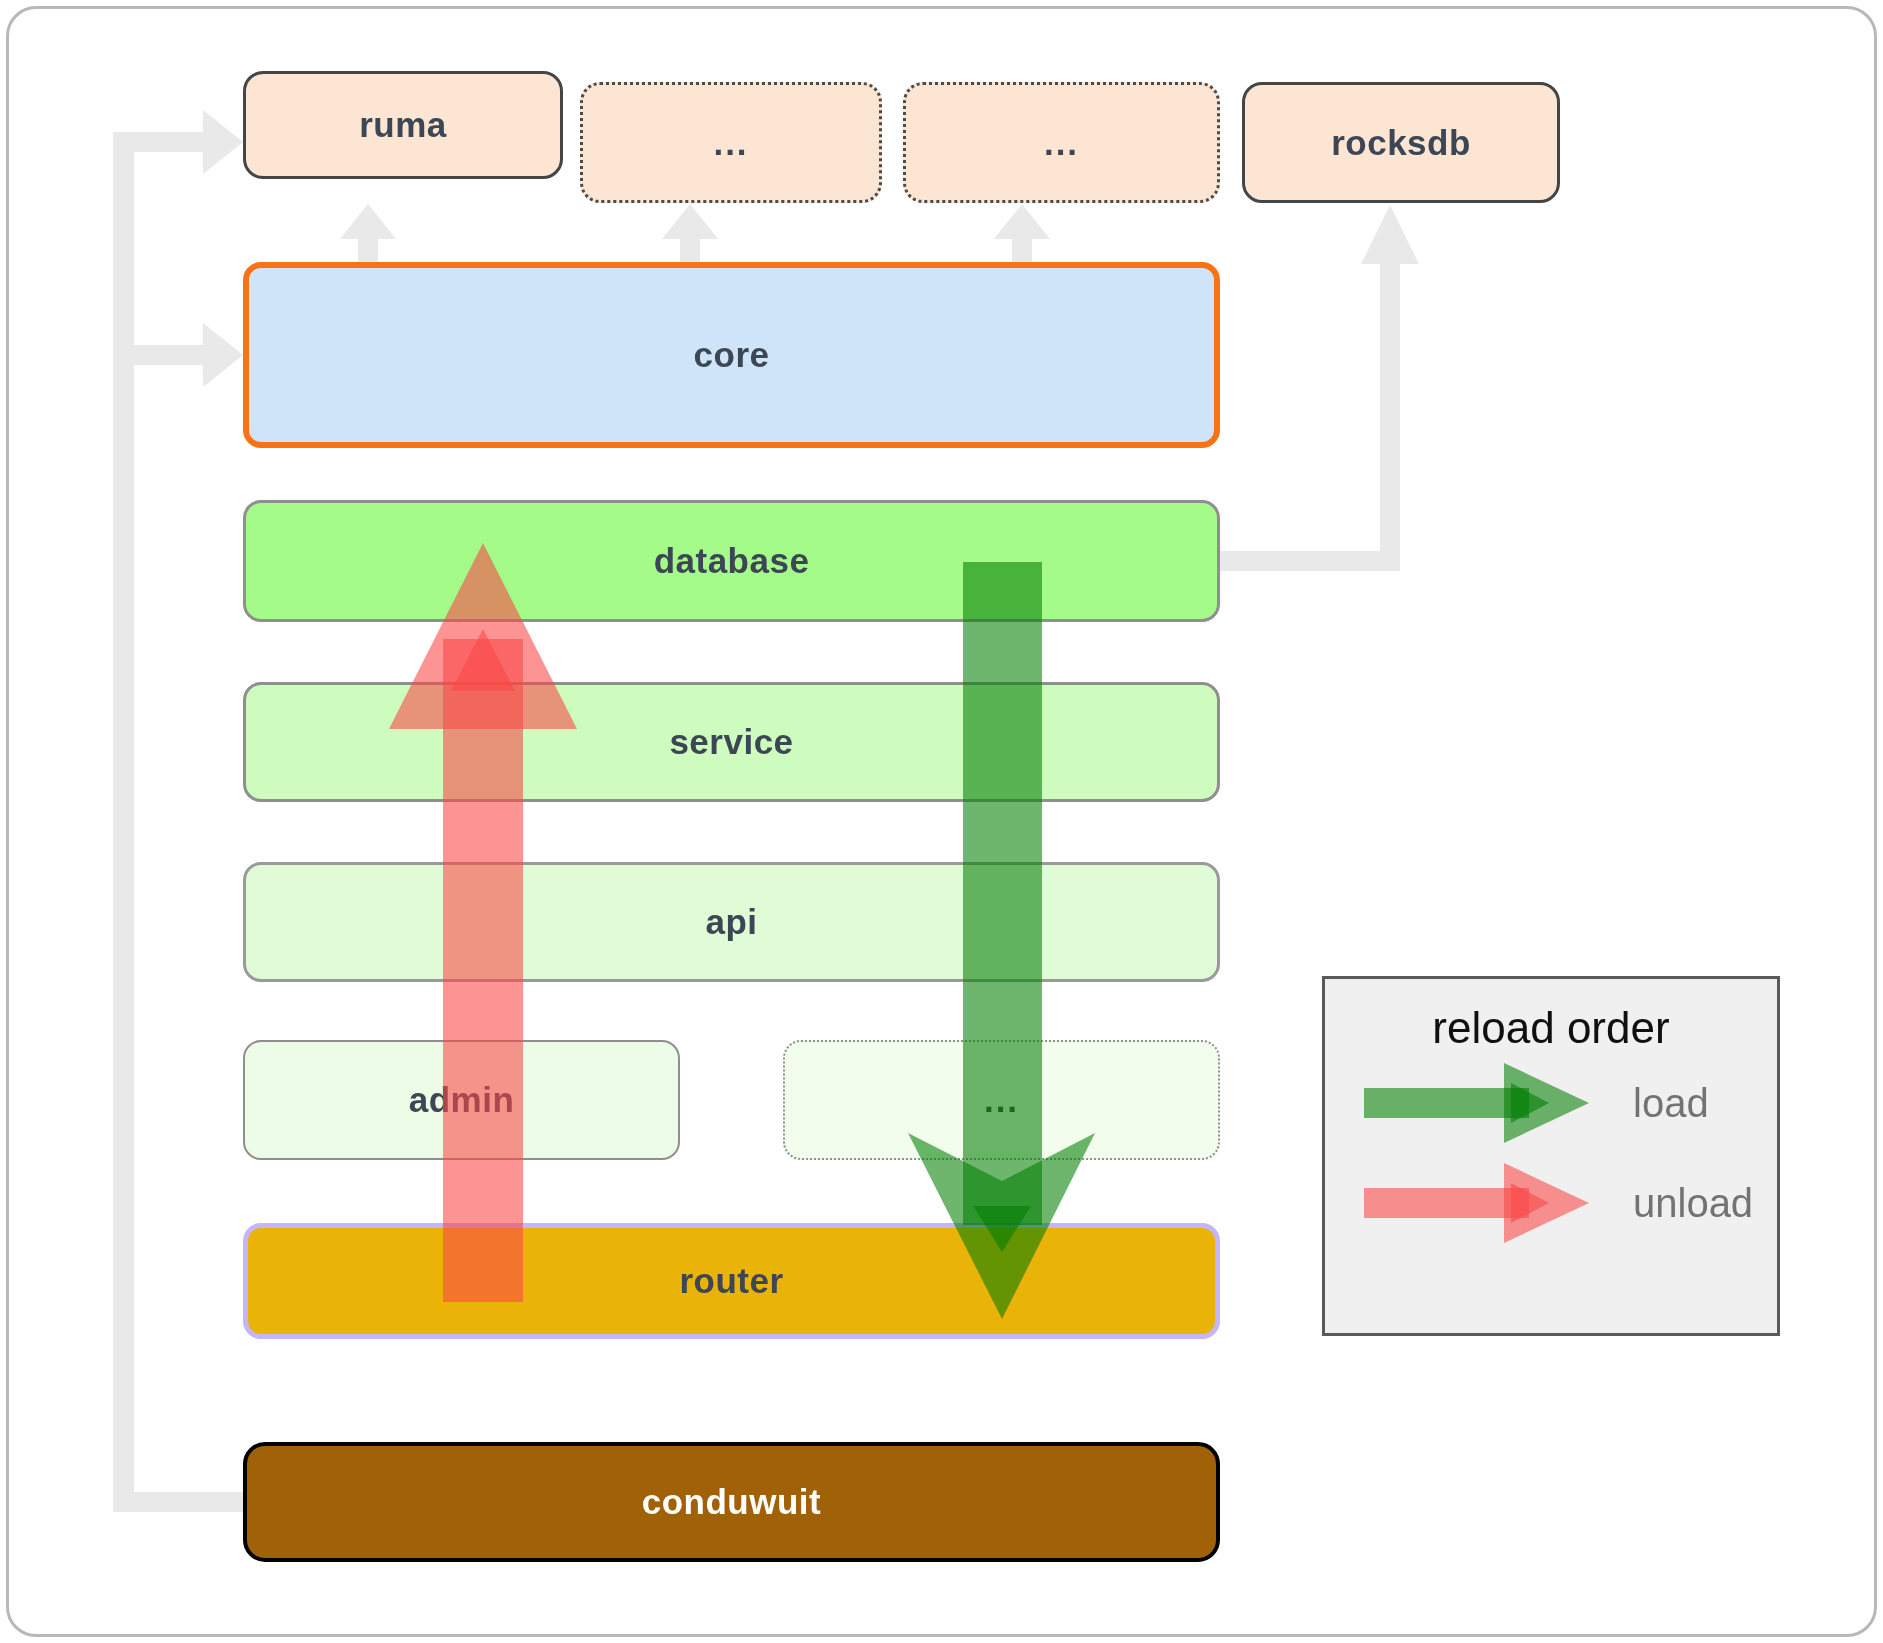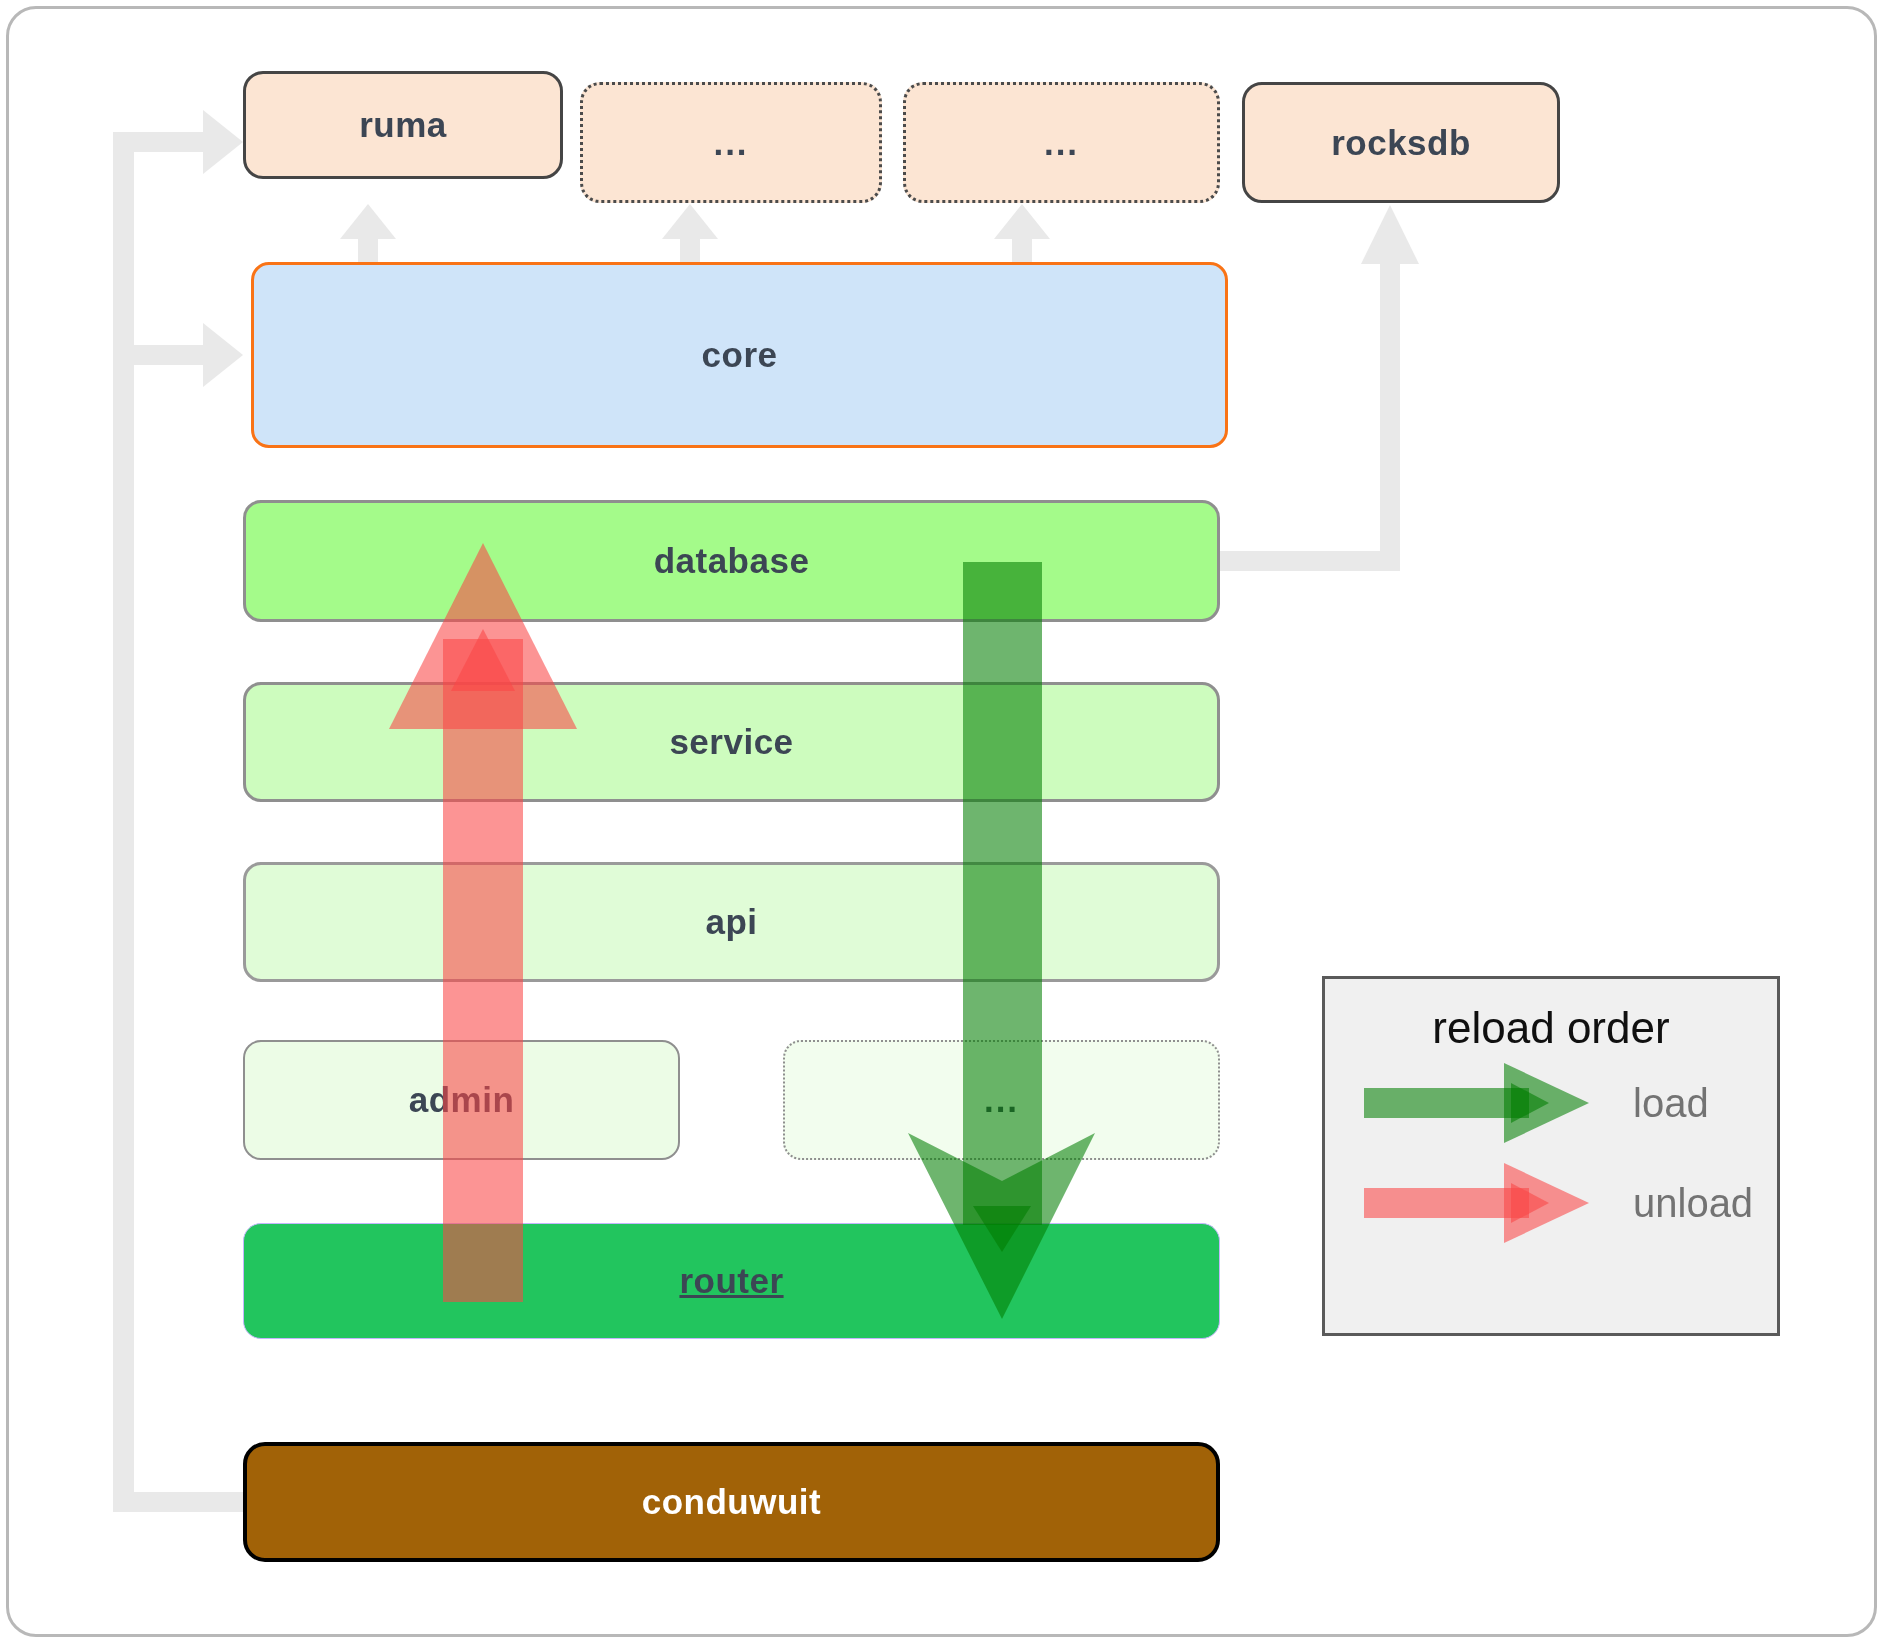--- a/index.html
+++ b/index.html
@@ -12,27 +12,27 @@
     border:3px solid #b8b8b8;border-radius:30px;pointer-events:none;
   }
   svg.layer{position:absolute;left:0;top:0;pointer-events:none;}
   .node{
     position:absolute;display:flex;align-items:center;justify-content:center;
     box-sizing:border-box;font-size:35px;font-weight:600;color:#3c4654;
     border-radius:18px;letter-spacing:.5px;
   }
   .node-peach{background:#fce5d3;border:3px solid #454545;border-radius:20px;}
   .node-peach-dotted{background:#fce5d3;border:3px dotted #4b4b4b;border-radius:20px;}
-  .node-core{background:#cfe4f9;border:3px solid #f97316;margin-left:8px;}
+  .node-core{background:#cfe4f9;border:6px solid #f97316;}
   .node-database{background:#a4fb8a;border:3px solid #8f8f8f;}
   .node-service{background:#cdfcbe;border:3px solid #8f8f8f;}
   .node-api{background:#e0fcd7;border:3px solid #9a9a9a;}
   .node-admin{background:#ecfce6;border:2px solid #8f8f8f;}
   .node-admin-dotted{background:#f2fdee;border:2px dotted #8f8f8f;}
-  .node-router{background:#22c55e;border:1px solid #c4b5fd;text-decoration:underline;}
+  .node-router{background:#eab308;border:5px solid #c4b5fd;}
   .node-conduwuit{background:#a16207;border:4px solid #000;border-radius:22px;
     color:#ffffff;font-weight:700;}
   .dots{font-weight:700;letter-spacing:2px;}
 
   .legend{
     position:absolute;left:1322px;top:976px;width:458px;height:360px;
     background:#f0f0f0;border:3px solid #5a5a5a;box-sizing:border-box;
   }
   .legend-title{
     margin-top:24px;text-align:center;font-size:44px;color:#101010;font-weight:400;

